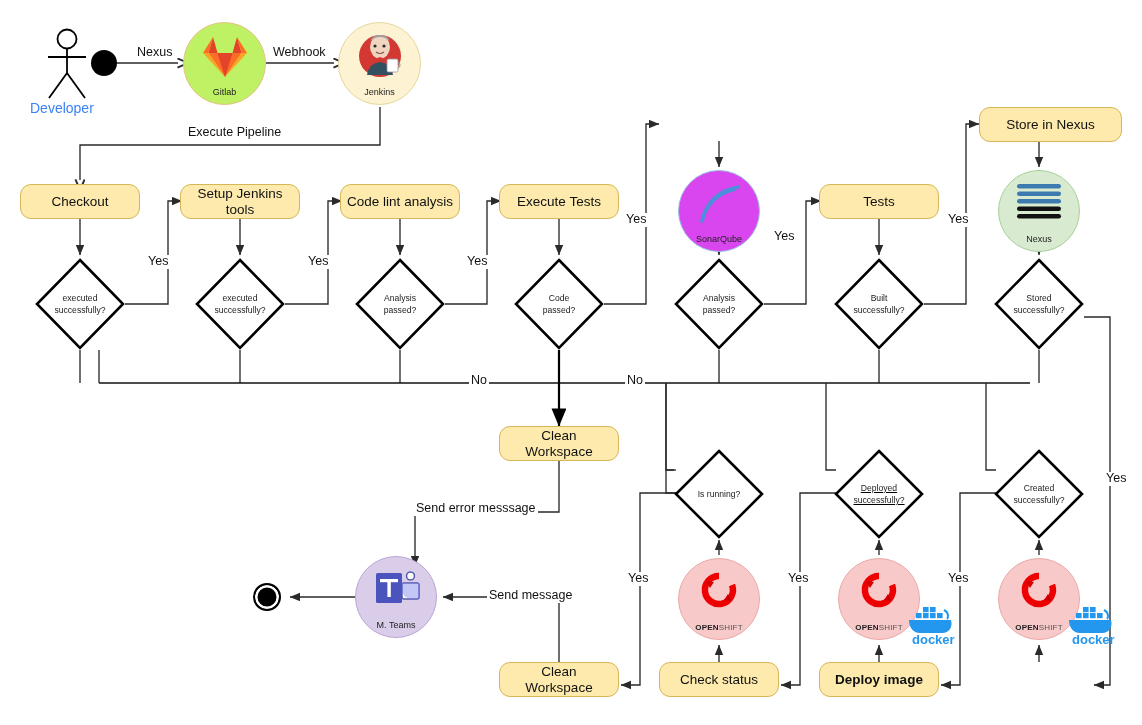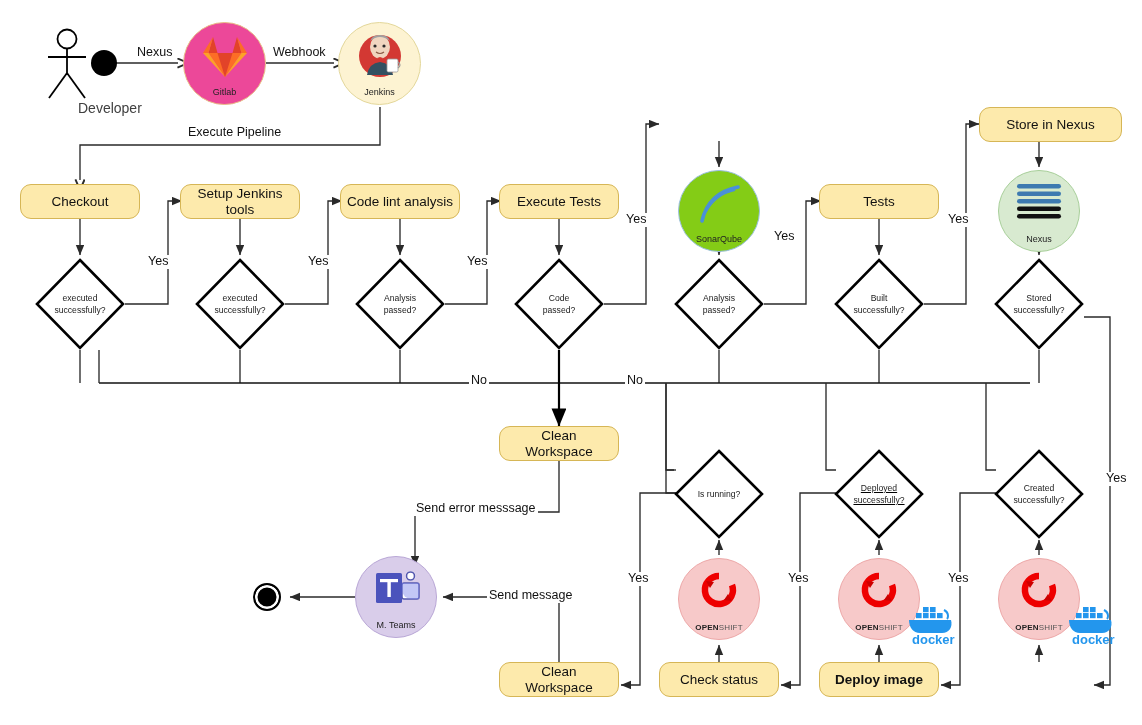--- a/index.html
+++ b/index.html
@@ -26,34 +26,34 @@
   .dia .dshape{position:absolute;left:0;top:0;width:100%;height:100%;}
 
   
   .logo{
     border-radius:50%;display:flex;flex-direction:column;
     align-items:center;justify-content:flex-end;
     border:1.2px solid rgba(0,0,0,.25);
   }
   .logo .lbl{font-size:9px;color:#222;padding-bottom:7px;line-height:1;}
   .logo .glyph{flex:1;display:flex;align-items:center;justify-content:center;width:100%;}
-  .logo.gitlab{background:#ec4899;border-color:#e8bf86;}
+  .logo.gitlab{background:#bef264;border-color:#e8bf86;}
   .logo.jenkins{background:#fdf3d2;border-color:#e3d79a;}
-  .logo.sonar{background:#84cc16;border-color:#9cc0e3;}
+  .logo.sonar{background:#d946ef;border-color:#9cc0e3;}
   .logo.nexus{background:#d8ead0;border-color:#a8cf9a;}
   .logo.teams{background:#d9cdea;border-color:#b9a7d6;}
   .logo.openshift{background:#f7c9c9;border-color:#eda8a8;}
 
   
   .elabel{
     position:absolute;font-size:12.5px;color:#111;background:#fff;
     padding:0 2px;white-space:nowrap;line-height:1.1;
   }
 
-  .actor-label{position:absolute;font-size:14px;color:#404040;white-space:nowrap;margin-left:48px;}
+  .actor-label{position:absolute;font-size:14px;color:#3b82f6;white-space:nowrap;}
 
   .dockerwrap{position:absolute;}
 </style>
 </head>
 <body>
 
 <div id="canvas">
 
   <svg class="wires" viewBox="0 0 1142 725">
     <defs>

